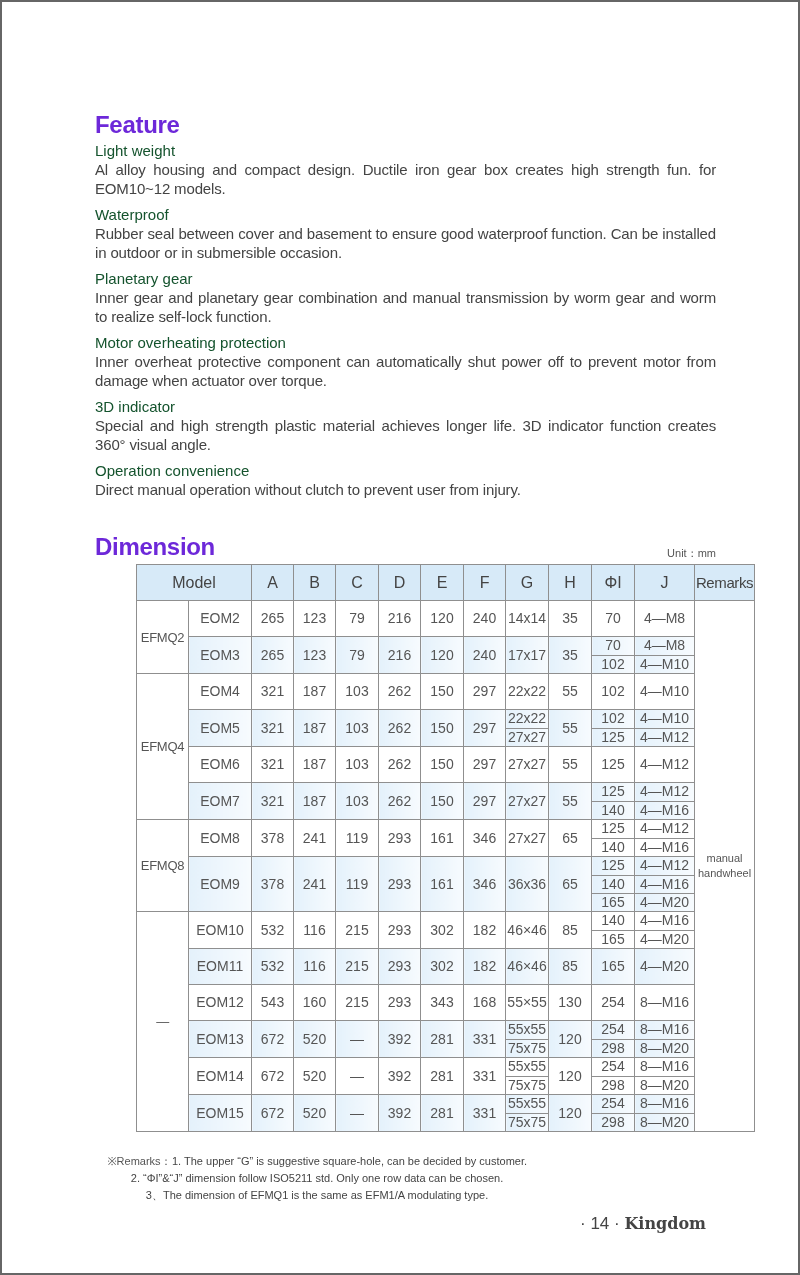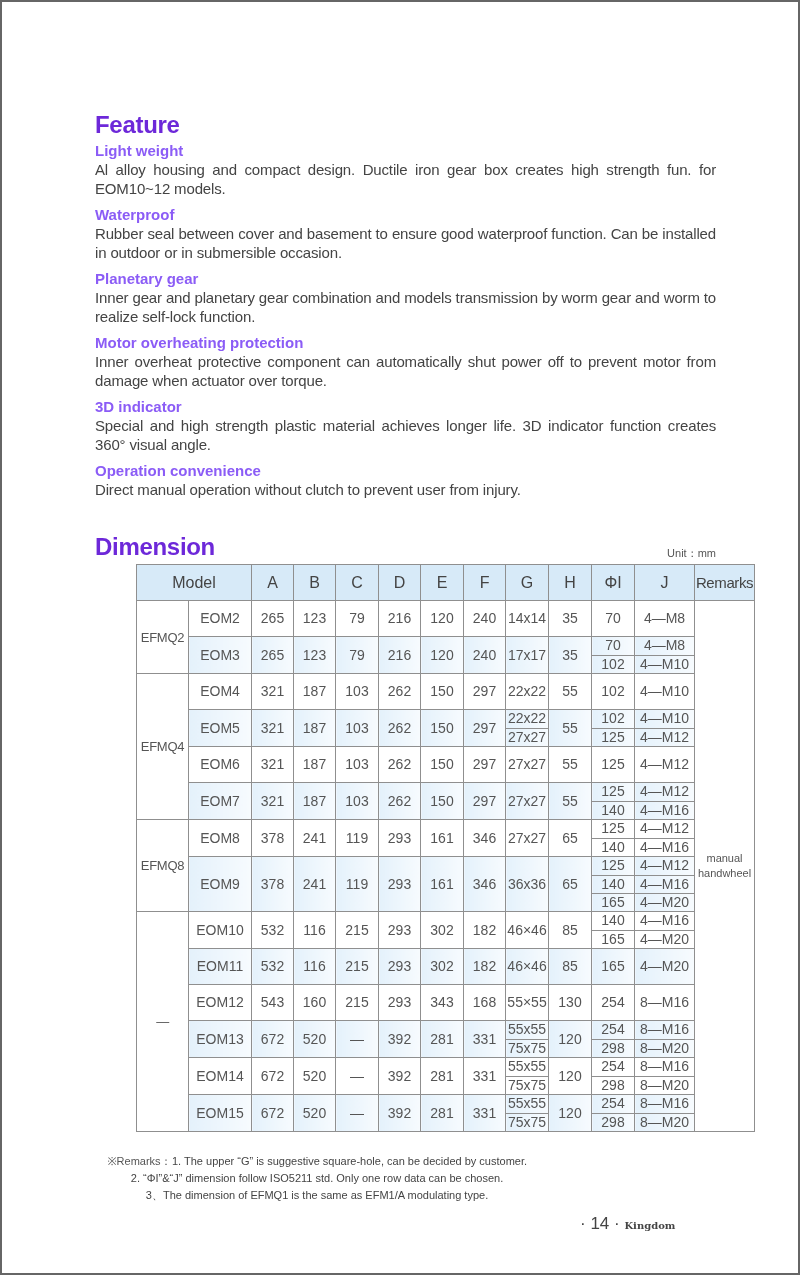--- a/index.html
+++ b/index.html
@@ -3,21 +3,21 @@
 <meta charset="utf-8">
 <style>
   * { box-sizing: border-box; margin: 0; padding: 0; }
   html, body { width: 800px; height: 1275px; background: #ffffff; }
   body { font-family: "Liberation Sans", sans-serif; color: #3a3a3a; position: relative; overflow: hidden; }
   .page-frame { position: absolute; left: 0; top: 0; width: 800px; height: 1275px; border: 2px solid #666; border-top-width: 2px; }
   .content { position: absolute; left: 95px; top: 110px; width: 621px; }
   h1.section-title { color: #6d28d9; font-size: 24px; font-weight: bold; letter-spacing: -0.3px; line-height: 30px; }
   .feature { margin-top: 5px; }
   .feature:first-of-type { margin-top: 2px; }
-  .feature-title { font-size: 15px; font-weight: bold; color: #8b5cf6; line-height: 18px; }
+  .feature-title { font-size: 15px; font-weight: normal; color: #14532d; line-height: 18px; }
   .feature-desc { font-size: 15px; line-height: 19px; color: #444; text-align: justify; letter-spacing: -0.15px; }
   .features-block .feature + .feature { margin-top: 8px; }
 
   .dim-header { position: absolute; left: 95px; top: 532px; width: 621px; height: 30px; }
   .dim-header h1 { position: absolute; left: 0; top: 0; }
   .unit-label { position: absolute; right: 0; top: 14px; font-size: 11px; color: #555; }
 
   table.dim { position: absolute; left: 96px; top: 564px; width: 619px; border-collapse: collapse; font-size: 14px; color: #555; table-layout: fixed; margin-left: 40px; }
   table.dim td, table.dim th { border: 1px solid #8f8f8f; text-align: center; vertical-align: middle; font-weight: normal; padding: 0; line-height: 15px; }
   table.dim th { background: #d7eaf8; height: 36px; font-size: 16px; color: #444; }
@@ -29,41 +29,41 @@
   .sub { display: block; border-top: 1px solid #8f8f8f; height: 18px; line-height: 17px; }
   .sub:first-child { border-top: none; }
   td.stack { padding: 0; }
   td.stack .sub { font-size: 14px; }
 
   .notes { position: absolute; left: 107px; top: 1153px; font-size: 11px; color: #444; line-height: 17px; text-align: center; }
   .notes .row { display: flex; }
   .notes .prefix { width: 65px; color: #555; }
   .notes .indent { }
   .footer { position: absolute; left: 580px; top: 1214px; font-size: 17px; color: #444; }
-  .footer .brand { font-family: "DejaVu Serif", serif; font-weight: bold; font-size: 10px; }
+  .footer .brand { font-family: "DejaVu Serif", serif; font-weight: bold; font-size: 16px; }
 </style>
 </head>
 <body>
 
 <div class="page-frame"></div>
 
 <div class="content">
   <h1 class="section-title">Feature</h1>
   <div class="features-block">
     <div class="feature">
       <div class="feature-title">Light weight</div>
       <div class="feature-desc">Al alloy housing and compact design. Ductile iron gear box creates high strength fun. for EOM10~12 models.</div>
     </div>
     <div class="feature">
       <div class="feature-title">Waterproof</div>
       <div class="feature-desc">Rubber seal between cover and basement to ensure good waterproof function. Can be installed in outdoor or in submersible occasion.</div>
     </div>
     <div class="feature">
       <div class="feature-title">Planetary gear</div>
-      <div class="feature-desc">Inner gear and planetary gear combination and models transmission by worm gear and worm to realize self-lock function.</div>
+      <div class="feature-desc">Inner gear and planetary gear combination and manual transmission by worm gear and worm to realize self-lock function.</div>
     </div>
     <div class="feature">
       <div class="feature-title">Motor overheating protection</div>
       <div class="feature-desc">Inner overheat protective component can automatically shut power off to prevent motor from damage when actuator over torque.</div>
     </div>
     <div class="feature">
       <div class="feature-title">3D indicator</div>
       <div class="feature-desc">Special and high strength plastic material achieves longer life. 3D indicator function creates 360° visual angle.</div>
     </div>
     <div class="feature">

